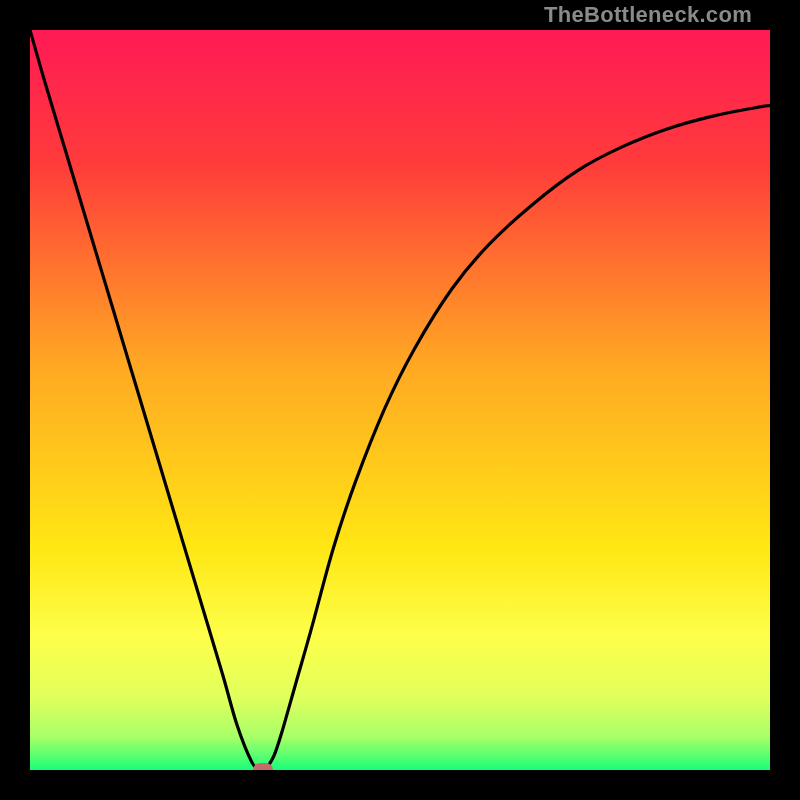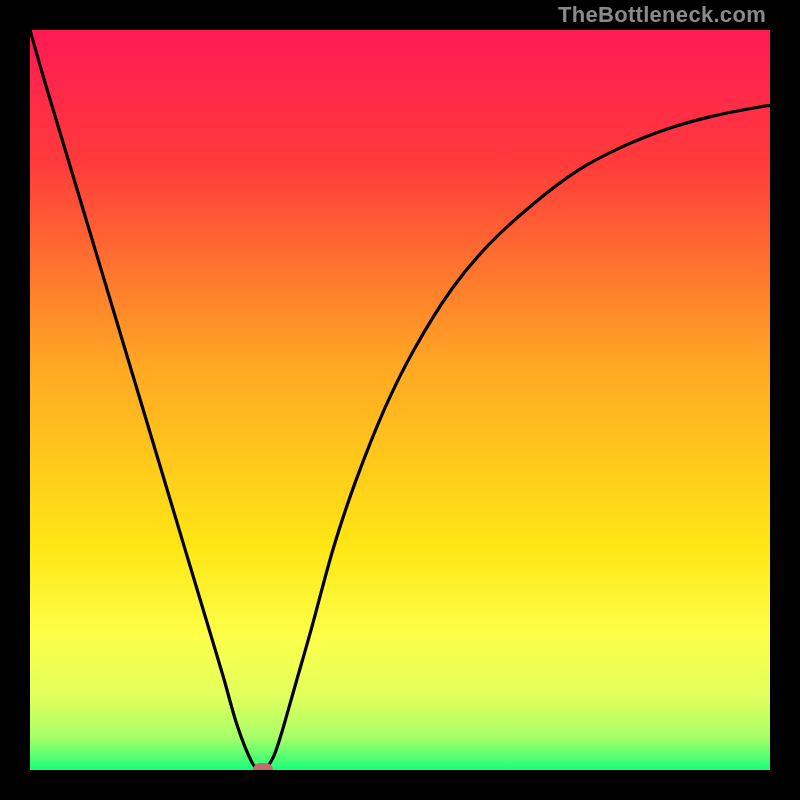--- a/index.html
+++ b/index.html
@@ -22,21 +22,21 @@
     position: absolute;
     left: 0;
     top: 0;
     width: 740px;
     height: 740px;
     overflow: hidden;
   }
   .watermark {
     position: absolute;
     top: 2px;
-    right: 34px;
+    right: 48px;
     font-family: Arial, Helvetica, sans-serif;
     font-size: 22px;
     font-weight: 600;
     color: #8a8a8a;
     letter-spacing: 0.3px;
     z-index: 50;
   }
   .dot {
     position: absolute;
     width: 20px;

